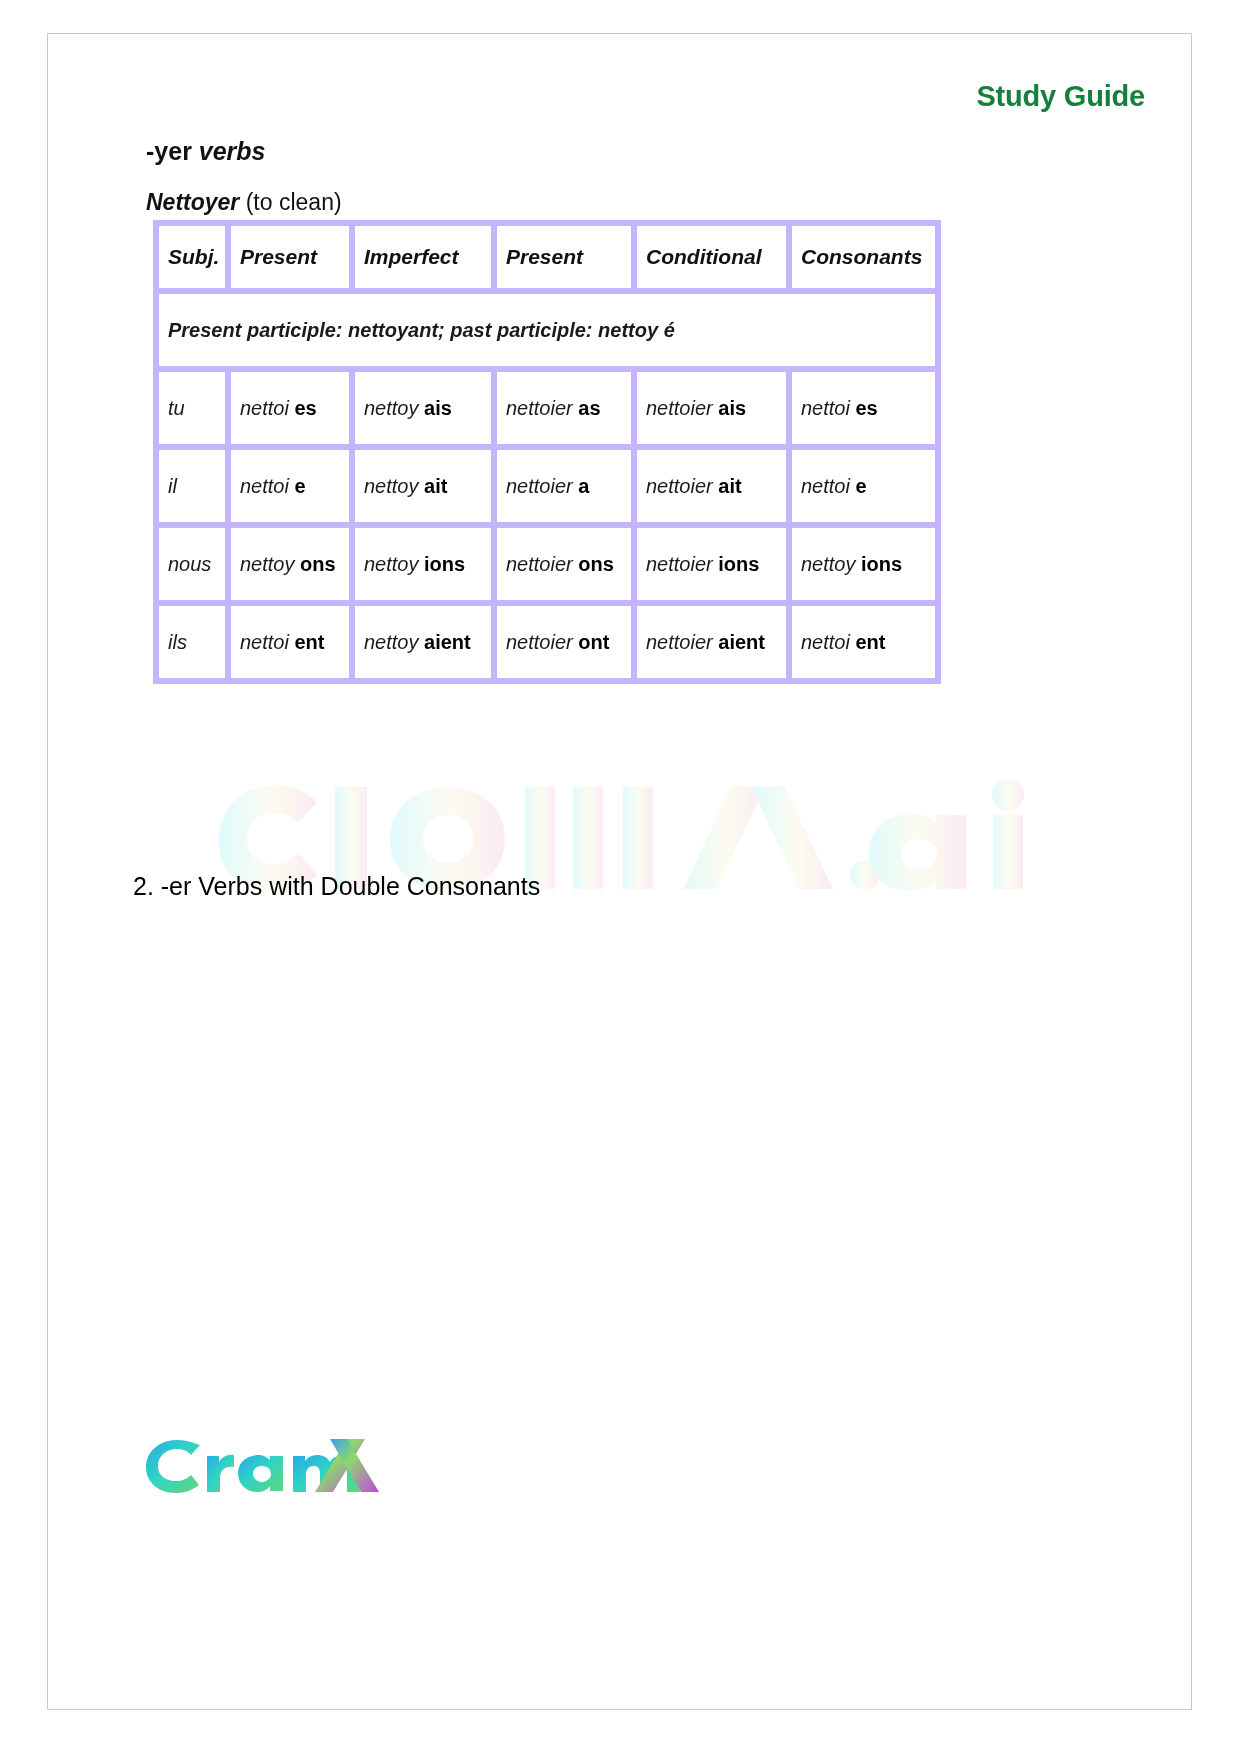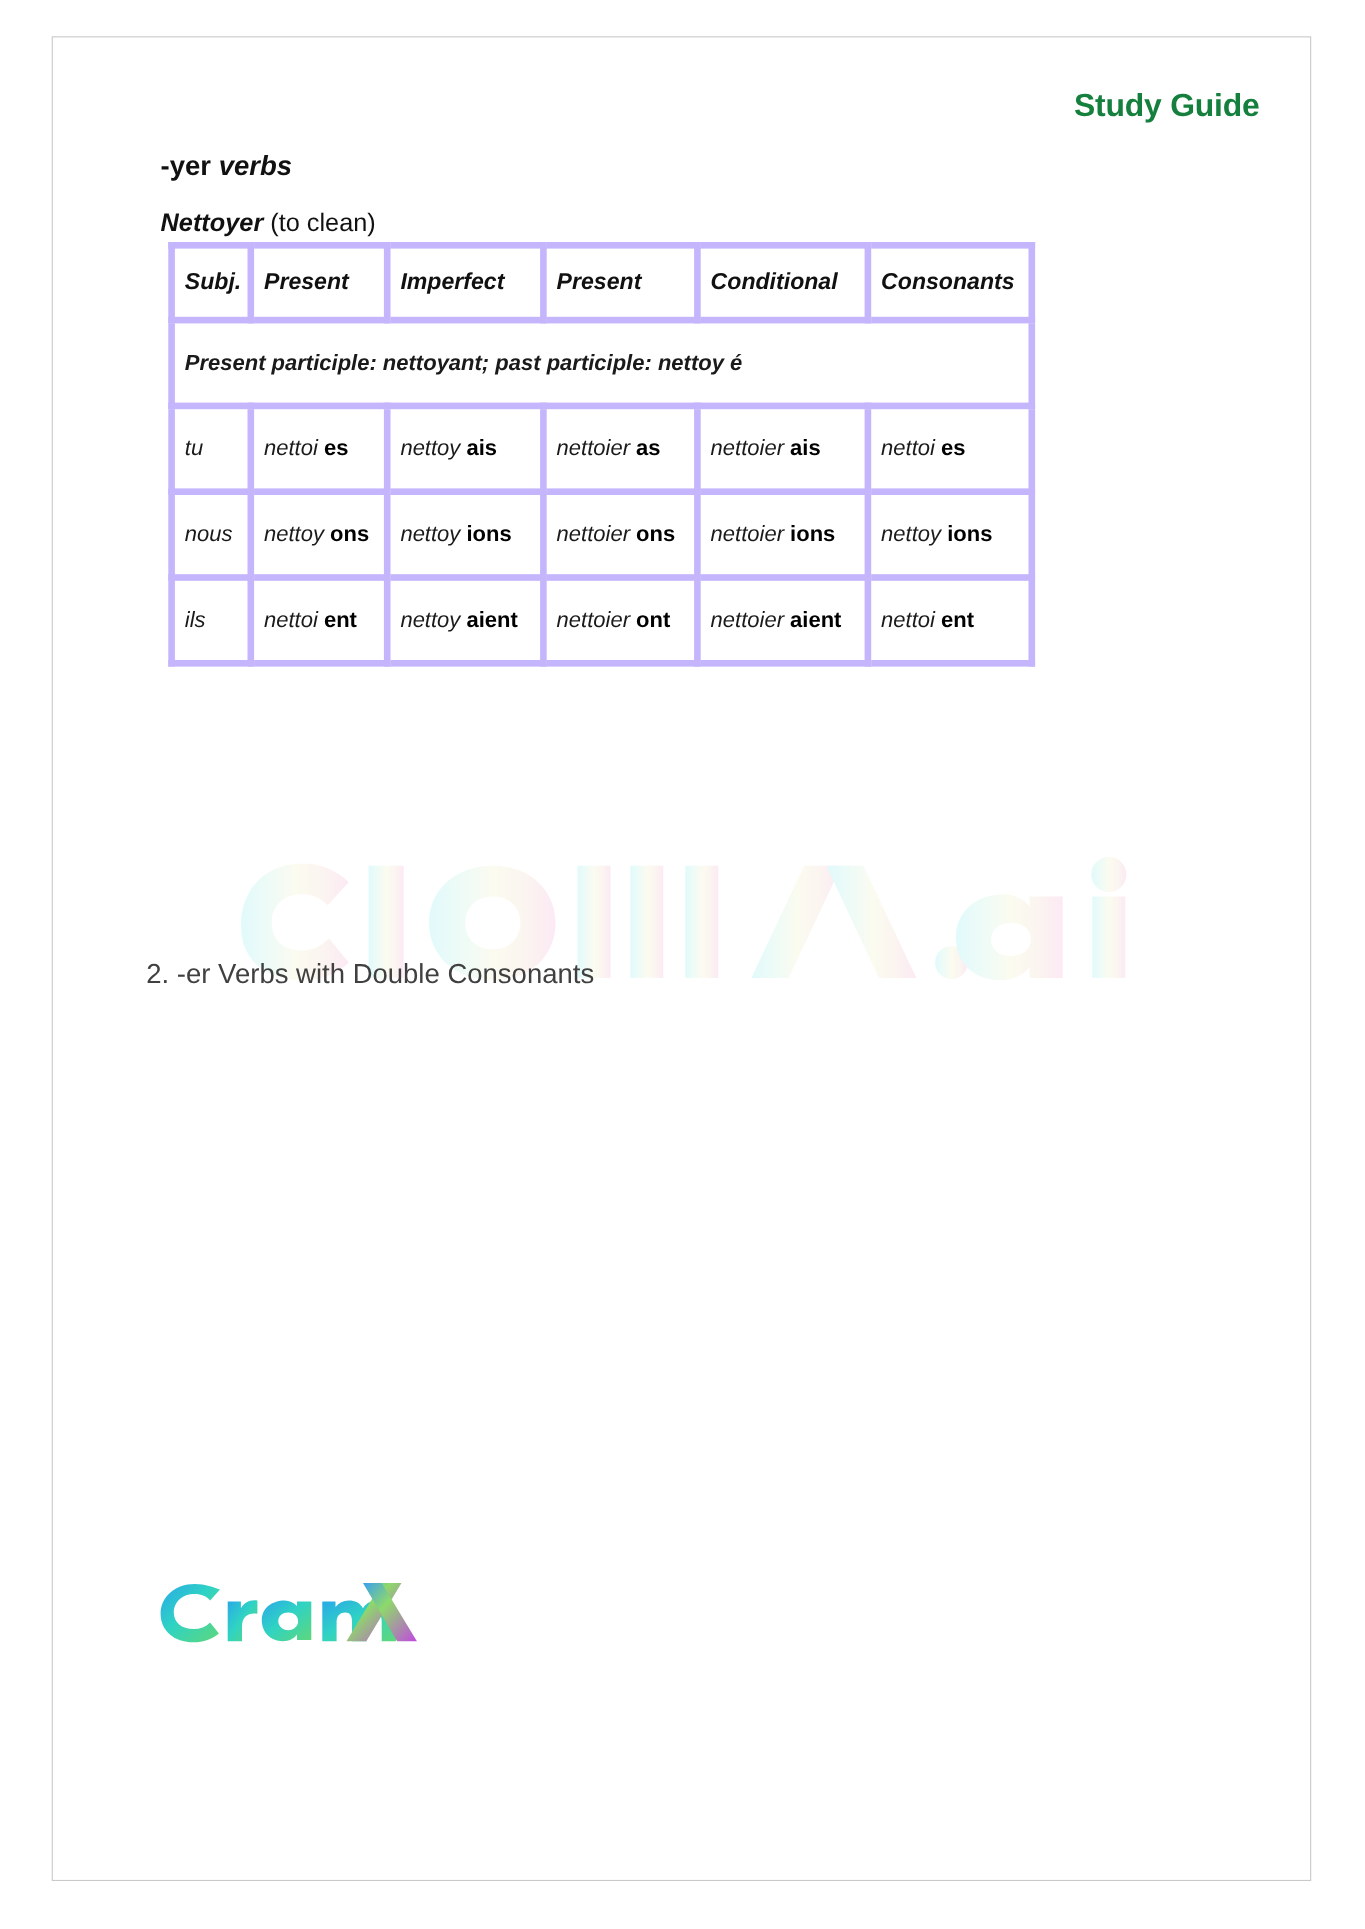--- a/index.html
+++ b/index.html
@@ -143,21 +143,21 @@
     opacity: 0.30;
   }
   .watermark svg { display: block; width: 100%; height: 100%; }
 
   
   .blue-heading {
     position: absolute;
     left: 85px;
     top: 838px;
     font-size: 25px;
-    color: #404040;
+    color: #000000;
     white-space: nowrap;
     font-family: "Liberation Sans", sans-serif;
   }
 
   
   .footer-logo {
     position: absolute;
     left: 93px;
     top: 1399px;
     width: 260px;
@@ -210,20 +210,28 @@
       <tbody id="conj-body">
           <tr>
             <td>tu</td>
             <td><span>nettoi </span><b>es</b></td>
             <td><span>nettoy </span><b>ais</b></td>
             <td><span>nettoier </span><b>as</b></td>
             <td><span>nettoier </span><b>ais</b></td>
             <td><span>nettoi </span><b>es</b></td>
           </tr>
           <tr>
+            <td>il</td>
+            <td><span>nettoi </span><b>e</b></td>
+            <td><span>nettoy </span><b>ait</b></td>
+            <td><span>nettoier </span><b>a</b></td>
+            <td><span>nettoier </span><b>ait</b></td>
+            <td><span>nettoi </span><b>e</b></td>
+          </tr>
+          <tr>
             <td>nous</td>
             <td><span>nettoy </span><b>ons</b></td>
             <td><span>nettoy </span><b>ions</b></td>
             <td><span>nettoier </span><b>ons</b></td>
             <td><span>nettoier </span><b>ions</b></td>
             <td><span>nettoy </span><b>ions</b></td>
           </tr>
           <tr>
             <td>ils</td>
             <td><span>nettoi </span><b>ent</b></td>

